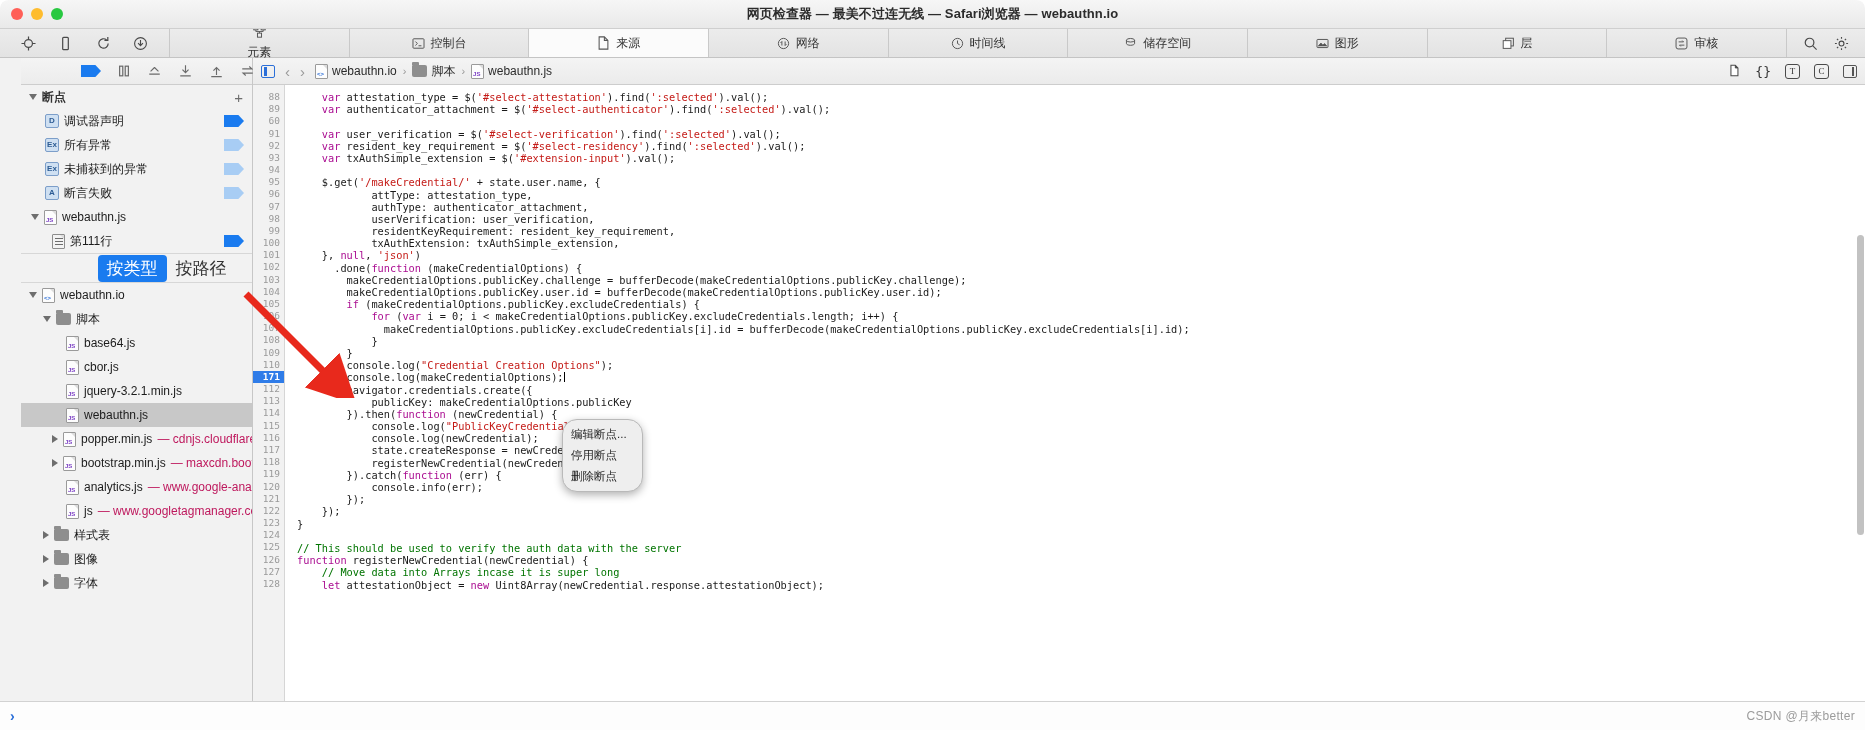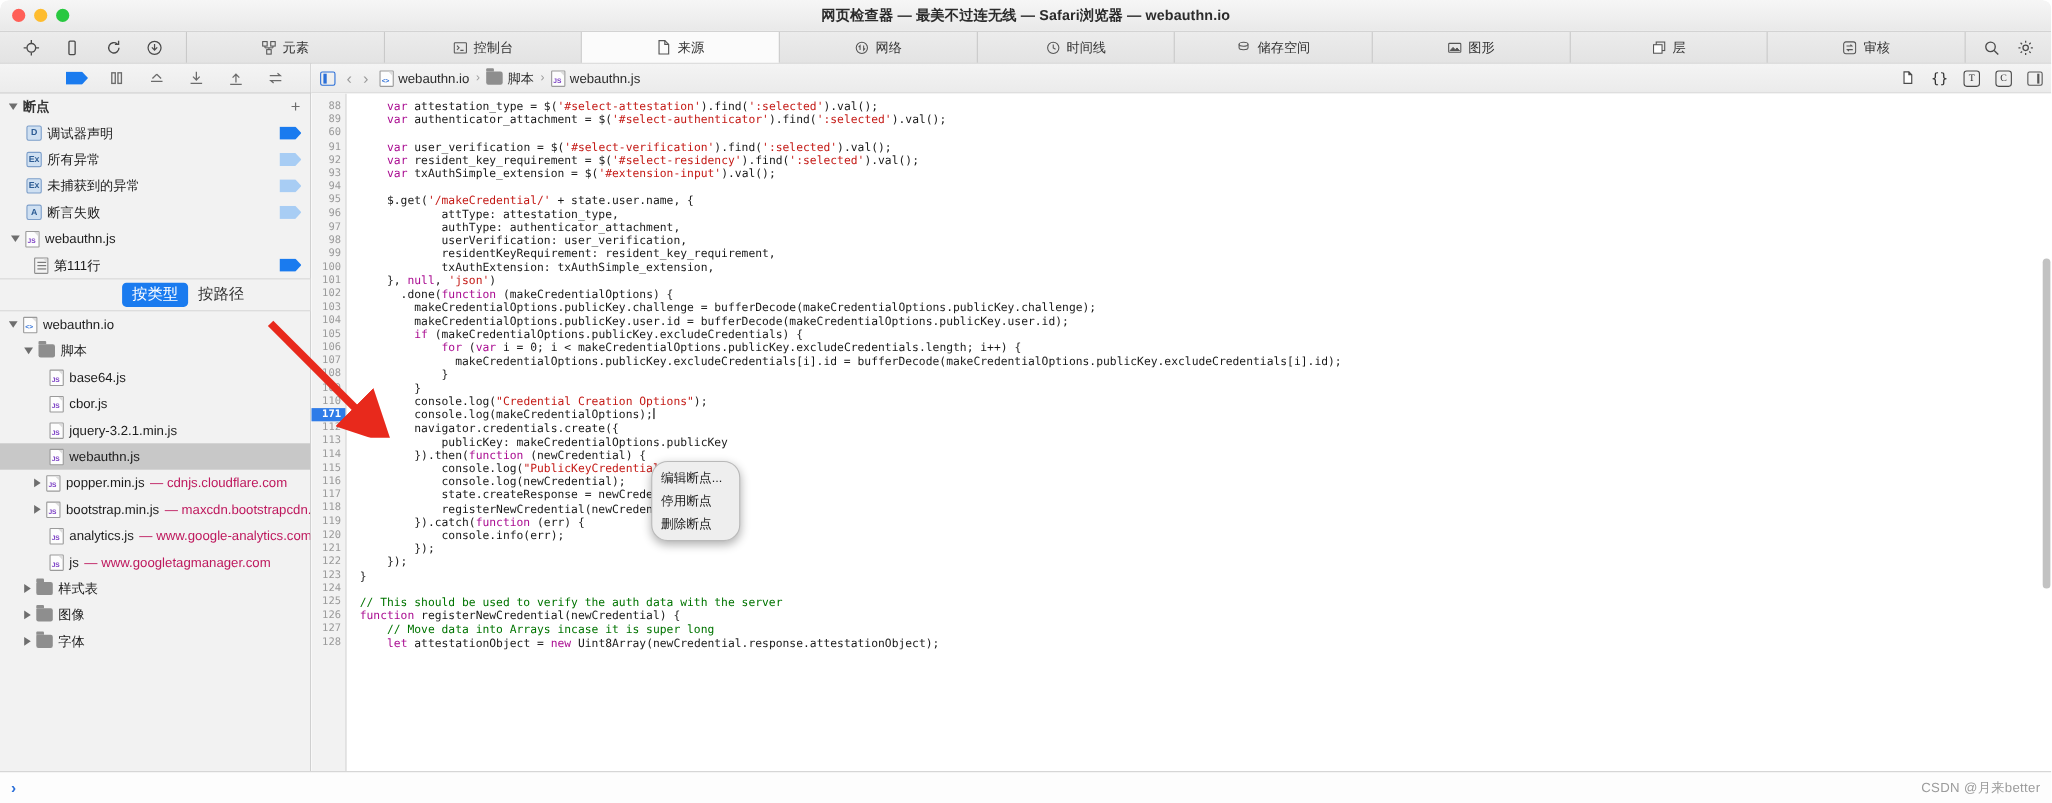--- a/index.html
+++ b/index.html
@@ -56,40 +56,41 @@
   .tb-btn svg { display:block; }
   .tabs { flex: 1; display: flex; align-items: stretch; }
   .tab {
     flex: 1;
     display: flex; align-items: center; justify-content: center; gap: 6px;
     font-size: 12px; color: #333;
     border-right: 1px solid #c9c9c9;
     cursor: default;
     min-width: 0;
   }
-  .tab:first-child { border-left: none; }
+  .tab:first-child { border-left: none; flex-direction: column; }
   .tab.active {
     background: #fbfbfb;
   }
   .tab .ticon { display: flex; align-items: center; color: #555; }
   .tb-right {
     width: 78px; display: flex; align-items: center;
     justify-content: space-around; padding: 0 8px;
   }
 
   
   .body-split { display: flex; height: 672px; }
 
   
   .sidebar {
-    width: 283px;
+    width: 253px;
     background: #f2f2f2;
     border-right: 1px solid #c7c7c7;
     display: flex; flex-direction: column;
     position: relative;
+    padding-left: 21px;
   }
   .dbg-toolbar {
     height: 27px;
     background: linear-gradient(#f4f4f4,#ececec);
     border-bottom: 1px solid #cdcdcd;
     display: flex; align-items: center;
     padding-left: 60px; gap: 16px;
   }
   .dbg-icon { width: 20px; height: 18px; display:flex; align-items:center; justify-content:center; color:#6b6b6b; cursor: default;}
   .bp-flag {
@@ -154,21 +155,21 @@
   }
   .dim { color: #be185d; }
 
   .segmented {
     height: 30px; display: flex; align-items: center; justify-content: center;
     gap: 0px; background: #f2f2f2;
     border-top: 1px solid #d7d7d7; border-bottom: 1px solid #d7d7d7;
     padding-left: 60px;
   }
   .seg {
-    font-size: 14px; padding: 2px 9px; border-radius: 4px;
+    font-size: 17px; padding: 2px 9px; border-radius: 4px;
     color: #333; cursor: default;
   }
   .seg.on { background: #1a7bef; color: #fff; font-weight: 500; }
 
   .tree-scroll { flex: 1; overflow: hidden; }
 
   .sidebar-footer {
     height: 28px;
     background: linear-gradient(#f3f3f3,#eaeaea);
     border-top: 1px solid #cdcdcd;

